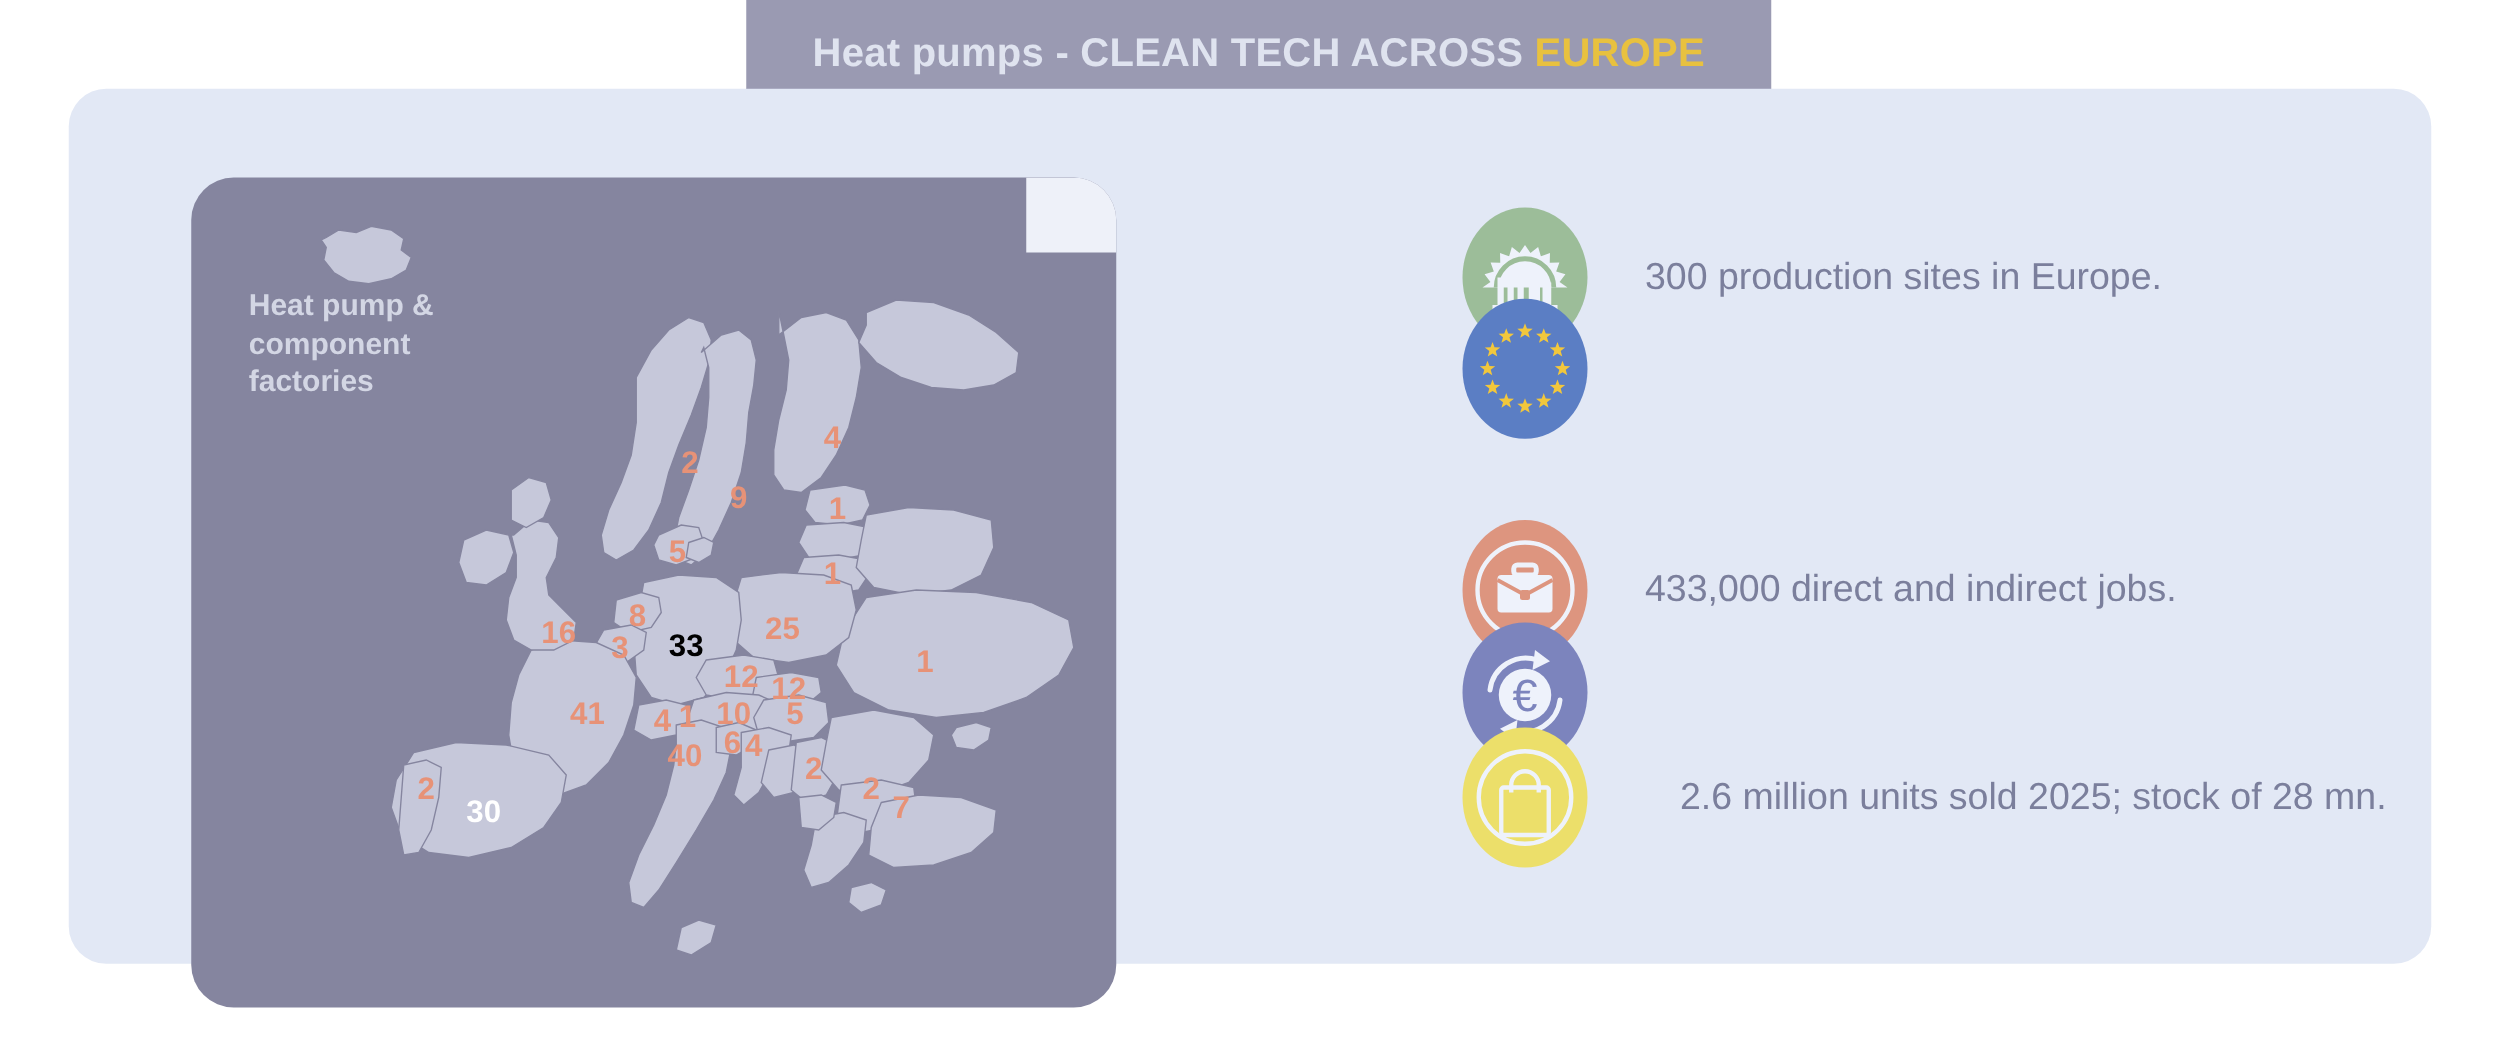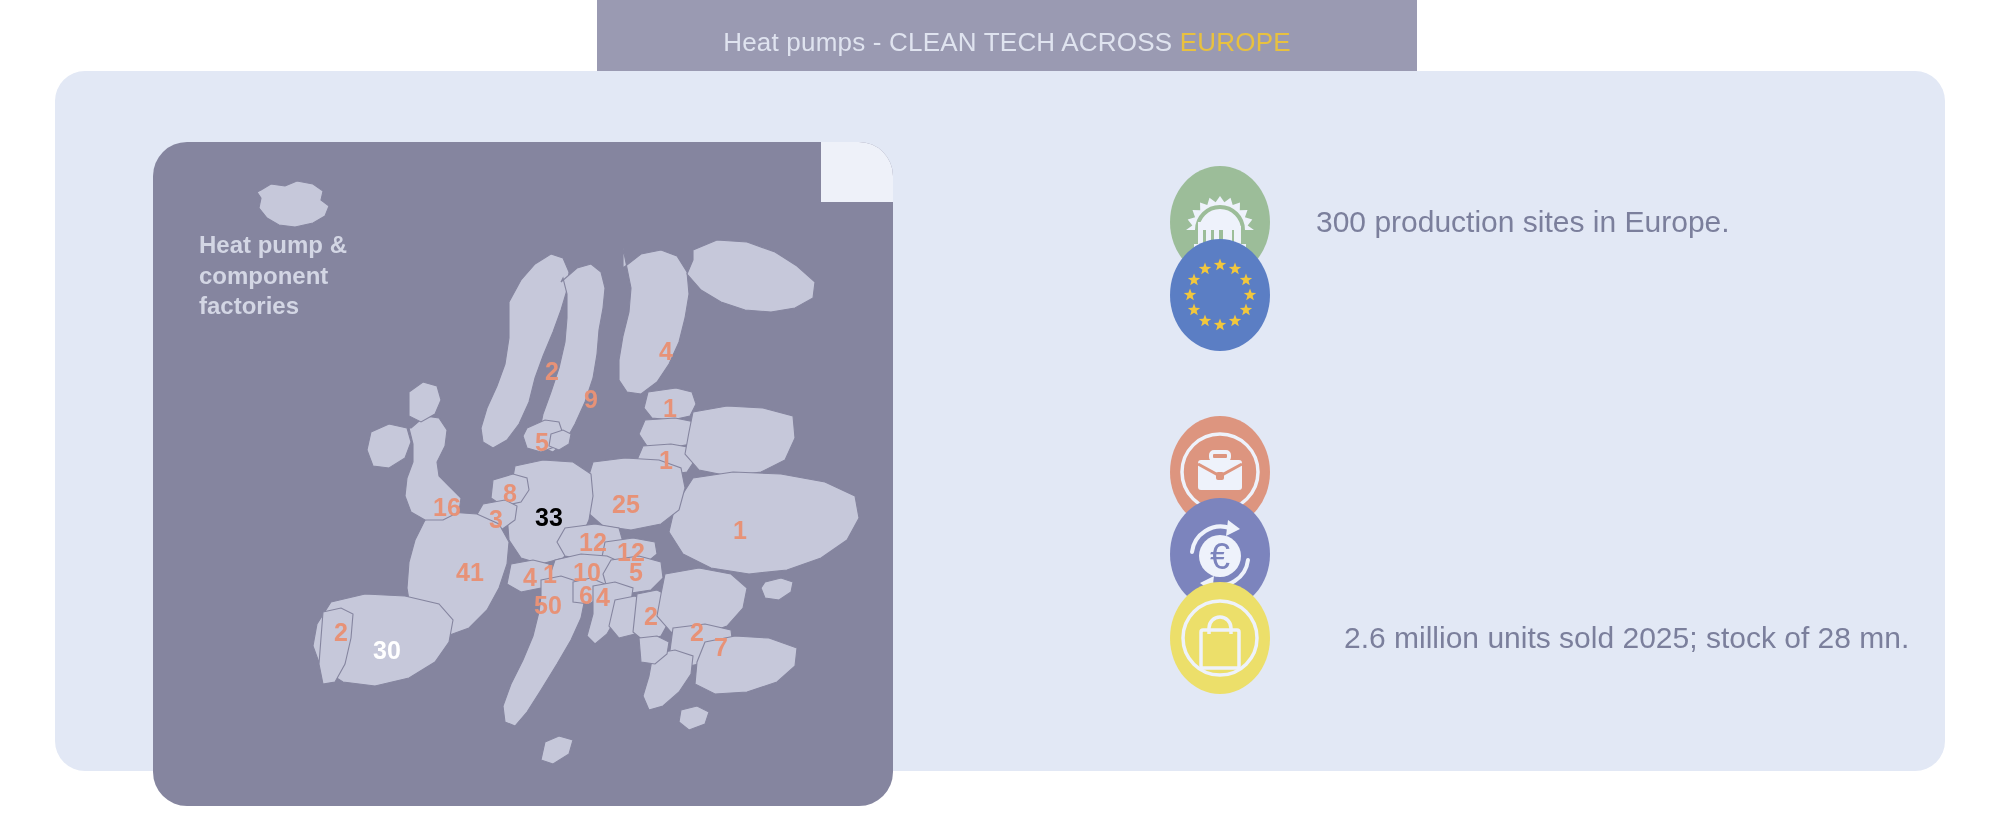--- a/index.html
+++ b/index.html
@@ -20,21 +20,21 @@
     border-radius: 0 0 14px 14px;
     display: flex; align-items: center; justify-content: center;
     overflow: hidden;
   }
   .title-banner .lower-strip {
     position: absolute; left: 0; bottom: 0; width: 100%; height: 22px;
     background: #8e8eaa;
   }
   .title-text {
     position: relative; z-index: 2;
-    font-size: 26px; font-weight: normal;
+    font-size: 32px; font-weight: bold;
     color: #dfe3ef; letter-spacing: .2px;
     white-space: nowrap;
     transform: translateY(-4px);
   }
   .title-text .hl { color: #e8c13f; }
 
   
   .card {
     position: absolute;
     left: 55px; top: 71px;
@@ -200,21 +200,21 @@
           <div class="map-num" style="left: 343px; top: 377px; color: rgb(231, 146, 119);">3</div>
           <div class="map-num" style="left: 396px; top: 375px; color: #000000;">33</div>
           <div class="map-num" style="left: 473px; top: 362px; color: rgb(231, 146, 119);">25</div>
           <div class="map-num" style="left: 440px; top: 400px; color: rgb(231, 146, 119);">12</div>
           <div class="map-num" style="left: 478px; top: 410px; color: rgb(231, 146, 119);">12</div>
           <div class="map-num" style="left: 483px; top: 430px; color: rgb(231, 146, 119);">5</div>
           <div class="map-num" style="left: 434px; top: 430px; color: rgb(231, 146, 119);">10</div>
           <div class="map-num" style="left: 377px; top: 435px; color: rgb(231, 146, 119);">4</div>
           <div class="map-num" style="left: 397px; top: 432px; color: rgb(231, 146, 119);">1</div>
           <div class="map-num" style="left: 317px; top: 430px; color: rgb(231, 146, 119);">41</div>
-          <div class="map-num" style="left: 395px; top: 463px; color: rgb(231, 146, 119);">50</div>
+          <div class="map-num" style="left: 395px; top: 463px; color: rgb(231, 146, 119);">40</div>
           <div class="map-num" style="left: 433px; top: 453px; color: rgb(231, 146, 119);">6</div>
           <div class="map-num" style="left: 450px; top: 455px; color: rgb(231, 146, 119);">4</div>
           <div class="map-num" style="left: 498px; top: 474px; color: rgb(231, 146, 119);">2</div>
           <div class="map-num" style="left: 544px; top: 490px; color: rgb(231, 146, 119);">2</div>
           <div class="map-num" style="left: 568px; top: 505px; color: rgb(231, 146, 119);">7</div>
           <div class="map-num" style="left: 587px; top: 388px; color: rgb(231, 146, 119);">1</div>
           <div class="map-num" style="left: 188px; top: 490px; color: rgb(231, 146, 119);">2</div>
           <div class="map-num" style="left: 234px; top: 508px; color: #ffffff;">30</div>
         </div>
     </div>
@@ -256,20 +256,21 @@
         <div class="fact-row" style="top: 250px;">
           <div class="badge" style="background: rgb(221, 149, 127);">
             <svg viewBox="0 0 100 100" width="100" height="100">
               <circle cx="50" cy="50" r="38" fill="none" stroke="#eef2fb" stroke-width="3.5"></circle>
               <rect x="41" y="30" width="18" height="8" rx="3" fill="none" stroke="#eef2fb" stroke-width="4"></rect>
               <rect x="28" y="38" width="44" height="30" rx="3" fill="#eef2fb"></rect>
               <path d="M28 42 L50 54 L72 42" fill="none" stroke="#dd957f" stroke-width="3"></path>
               <rect x="46" y="50" width="8" height="8" rx="2" fill="#dd957f"></rect>
             </svg>
           </div>
+          <div class="fact-text">433,000 direct and indirect jobs.</div>
         </div>
         <div class="fact-row" style="top: 332px;">
           <div class="badge" style="background: rgb(124, 132, 189);">
             <svg viewBox="0 0 100 100" width="100" height="100">
               <circle cx="50" cy="52" r="21" fill="#eef2fb"></circle>
               <text x="50" y="65" text-anchor="middle" font-size="36" font-family="&quot;Liberation Sans&quot;, sans-serif" fill="#7c84bd">€</text>
               <path d="M22 48 a29 29 0 0 1 38 -24" fill="none" stroke="#eef2fb" stroke-width="4" stroke-linecap="round"></path>
               <polygon points="58,16 70,25 56,32" fill="#eef2fb"></polygon>
               <path d="M78 56 a29 29 0 0 1 -38 24" fill="none" stroke="#eef2fb" stroke-width="4" stroke-linecap="round"></path>
               <polygon points="42,88 30,79 44,72" fill="#eef2fb"></polygon>

